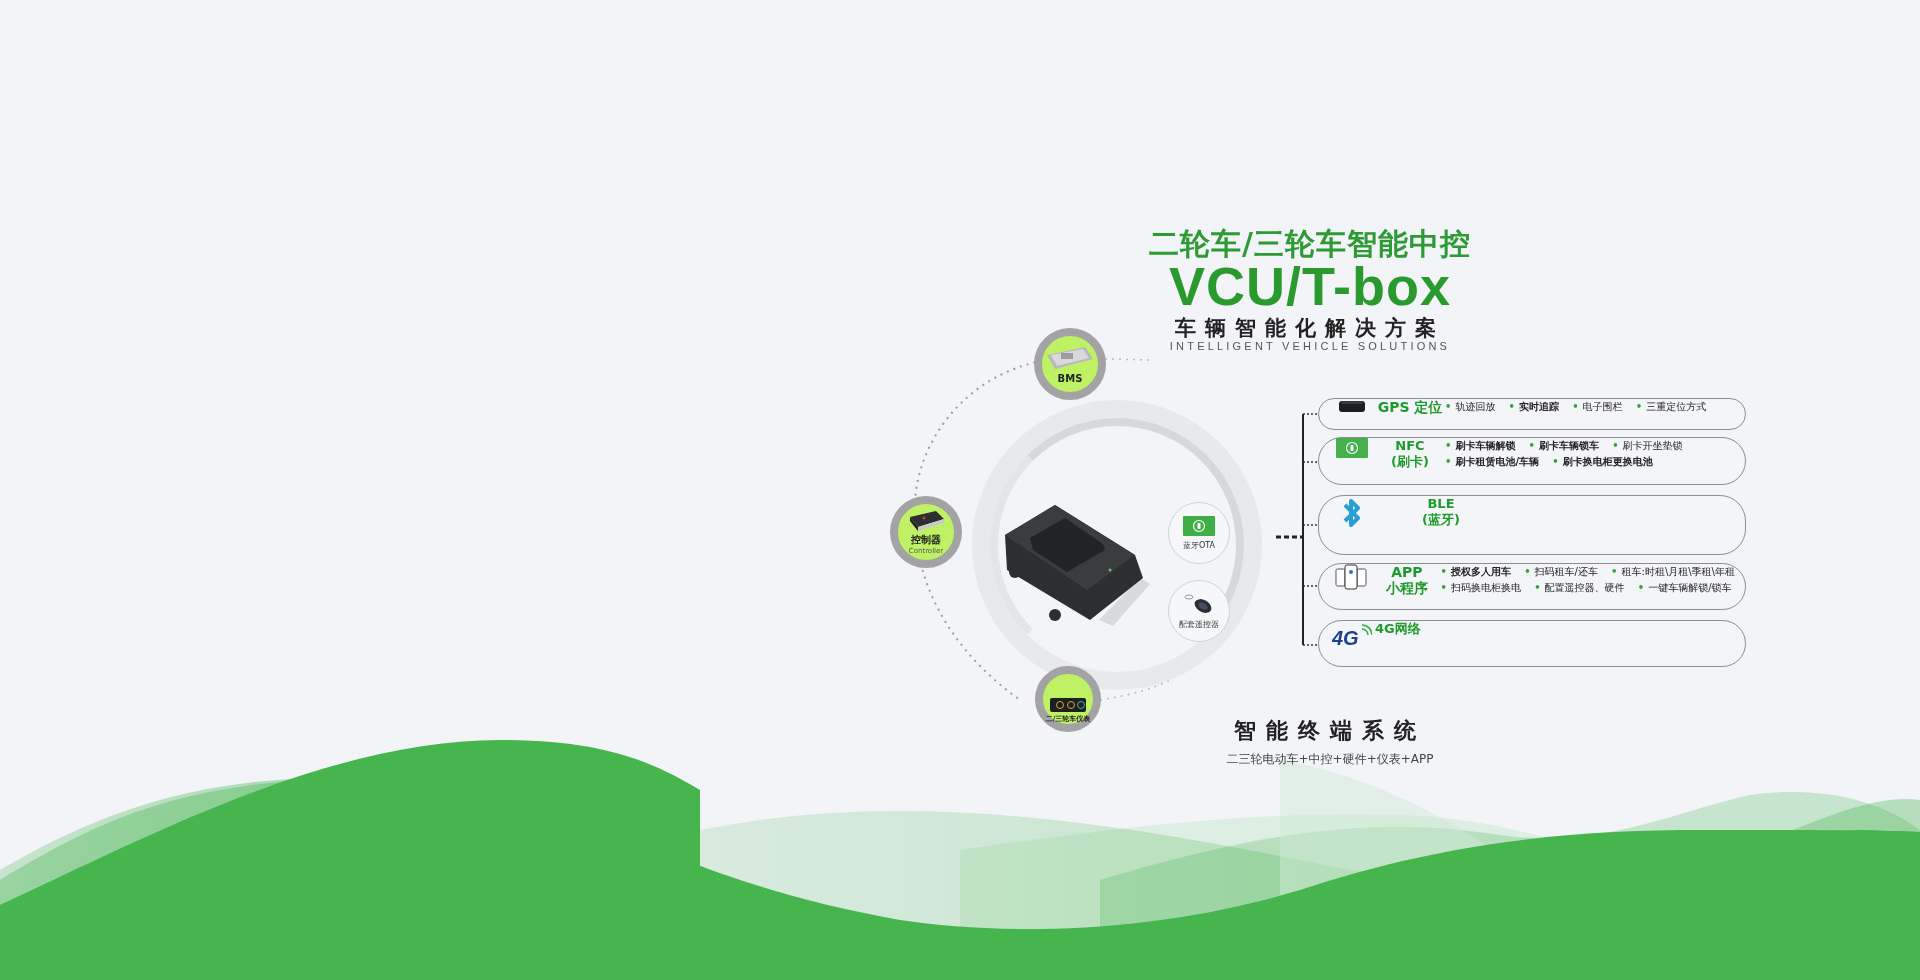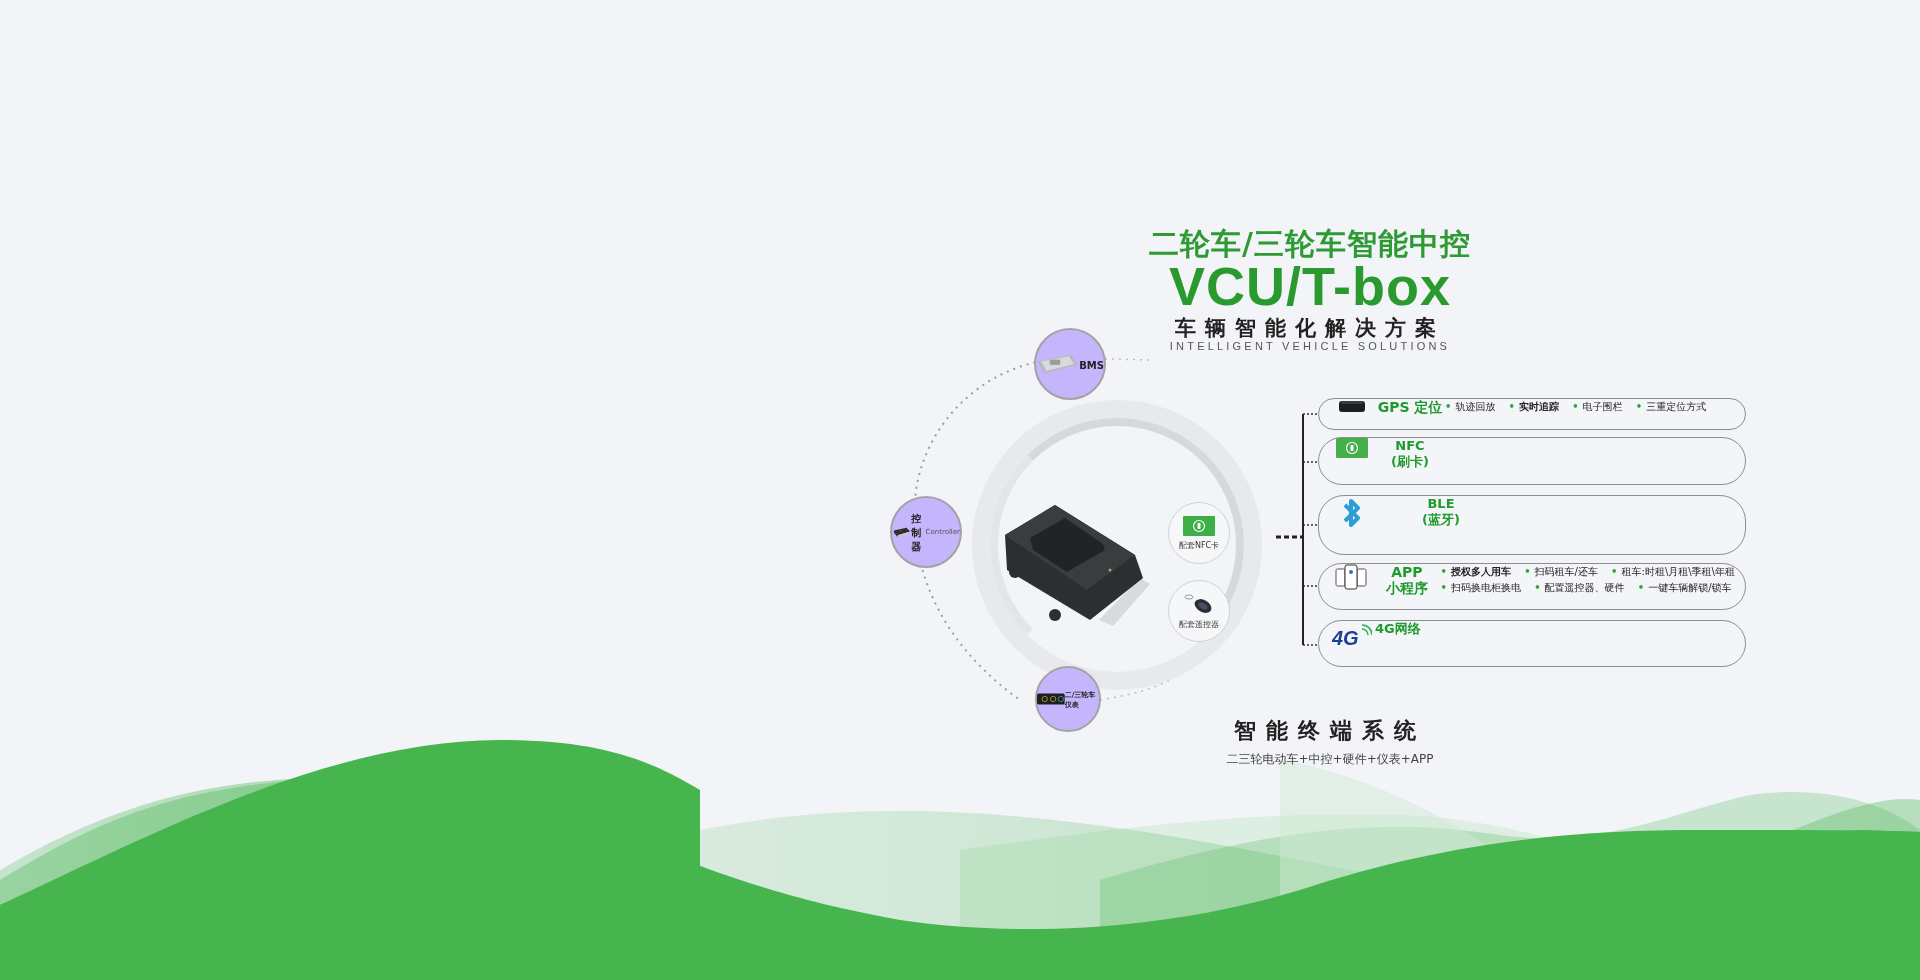--- a/index.html
+++ b/index.html
@@ -10,21 +10,21 @@
   }
   .abs { position:absolute; }
 
   
   .hd-cn { left:1140px; top:224px; width:340px; text-align:center; font-size:30px; font-weight:bold; color:#2e9a34; letter-spacing:1px; }
   .hd-en { left:1140px; top:254px; width:340px; text-align:center; font-family:"Liberation Sans",sans-serif; font-size:54px; font-weight:bold; color:#2a9a2f; letter-spacing:1px; line-height:64px; }
   .hd-sub { left:1140px; top:314px; width:340px; text-align:center; font-size:21px; font-weight:bold; color:#222; letter-spacing:9px; }
   .hd-sub-en { left:1140px; top:340px; width:340px; text-align:center; font-family:"Liberation Sans",sans-serif; font-size:11px; color:#555; letter-spacing:3.2px; }
 
   
-  .node { border:2px solid #a3a3a3; border-radius:50%; background:#c4b5fd; display:flex; flex-direction:row; align-items:center; justify-content:center; box-sizing:border-box; }
+  .node { border:8px solid #a3a3a3; border-radius:50%; background:#bef264; display:flex; flex-direction:column; align-items:center; justify-content:center; box-sizing:border-box; }
   .node .lbl { font-size:10px; font-weight:bold; color:#222; margin-top:2px; }
   .node .lbl-sm { font-size:7px; color:#555; }
   .sub-node { border:1px solid #cfd2d6; border-radius:50%; background:#f6f7f9; display:flex; flex-direction:column; align-items:center; justify-content:center; box-sizing:border-box; }
   .sub-node .lbl { font-size:8px; color:#333; margin-top:4px; }
 
   
   .card { left:1318px; width:428px; border:1px solid #8a8d91; border-radius:26px; box-sizing:border-box; display:flex; align-items:flex-start; background:#f4f5f8; }
   .card .ic { width:46px; display:flex; justify-content:center; align-items:center; margin-left:10px; }
   .card .title { color:#1f9a2c; font-weight:bold; font-size:13px; text-align:center; line-height:16px; }
   .card .items { font-size:10px; color:#222; line-height:16px; }
@@ -99,37 +99,37 @@
   <svg width="40" height="22" viewBox="0 0 40 22">
     <polygon points="4,8 30,2 38,10 12,18" fill="#2c2e30"></polygon>
     <polygon points="4,8 12,18 12,22 4,12" fill="#1d1e20"></polygon>
     <polygon points="12,18 38,10 38,14 12,22" fill="#c8c9cb"></polygon>
     <circle cx="18" cy="9" r="1.5" fill="#d33"></circle>
   </svg>
   <span class="lbl">控制器</span>
   <span class="lbl-sm">Controller</span>
 </div>
 
-<div class="abs node" style="left:1035px;top:666px;width:66px;height:66px;">
+<div class="abs node" style="left:1035px;top:666px;width:66px;height:66px;justify-content:flex-end;">
   <svg width="36" height="14" viewBox="0 0 36 14">
     <rect x="0" y="0" width="36" height="14" rx="2" fill="#1e1f21"></rect>
     <circle cx="10" cy="7" r="3.5" fill="none" stroke="#cfa53a" stroke-width="1"></circle>
     <circle cx="21" cy="7" r="3.5" fill="none" stroke="#cfa53a" stroke-width="1"></circle>
     <circle cx="31" cy="7" r="3.5" fill="none" stroke="#4aa9a4" stroke-width="1"></circle>
   </svg>
   <span class="lbl" style="font-size:7px">二/三轮车仪表</span>
 </div>
 
 <div class="abs sub-node" style="left:1168px;top:502px;width:62px;height:62px;">
   <svg width="32" height="20" viewBox="0 0 32 20">
     <rect x="0" y="0" width="32" height="20" rx="1" fill="#3fae46"></rect>
     <circle cx="16" cy="10" r="5.5" fill="none" stroke="#fff" stroke-width="1.2"></circle>
     <rect x="14.5" y="7" width="3" height="6" rx="1" fill="#fff"></rect>
   </svg>
-  <span class="lbl">配套NFC卡</span>
+  <span class="lbl">蓝牙OTA</span>
 </div>
 
 <div class="abs sub-node" style="left:1168px;top:580px;width:62px;height:62px;">
   <svg width="30" height="22" viewBox="0 0 30 22">
     <ellipse cx="5" cy="4" rx="4" ry="2" fill="none" stroke="#999" stroke-width="1"></ellipse>
     <ellipse cx="19" cy="13" rx="9" ry="6" transform="rotate(30 19 13)" fill="#2a2e36"></ellipse>
     <ellipse cx="19" cy="13" rx="5" ry="3" transform="rotate(30 19 13)" fill="#47505e"></ellipse>
   </svg>
   <span class="lbl">配套遥控器</span>
 </div>
@@ -167,20 +167,31 @@
     <svg width="32" height="20" viewBox="0 0 32 20">
         <rect width="32" height="20" rx="1" fill="#45b04b"></rect>
         <circle cx="16" cy="10" r="5.5" fill="none" stroke="#fff" stroke-width="1.2"></circle>
         <rect x="14.5" y="7" width="3" height="6" rx="1" fill="#fff"></rect>
       </svg>
   </div>
   <div class="title" style="width:70px">
     <div>NFC</div>
     <div>(刷卡)</div>
   </div>
+  <div class="items">
+    <div class="row">
+      <span class="it b">刷卡车辆解锁</span>
+      <span class="it b">刷卡车辆锁车</span>
+      <span class="it">刷卡开坐垫锁</span>
+    </div>
+    <div class="row">
+      <span class="it b">刷卡租赁电池/车辆</span>
+      <span class="it b">刷卡换电柜更换电池</span>
+    </div>
+  </div>
 </div>
 
 <div class="abs card" style="top:495px;height:60px;gap:31px;">
   <div class="ic">
     <svg width="22" height="34" viewBox="0 0 22 34">
         <path d="M4,9 L17,22 L10,29 L10,5 L17,12 L4,25" fill="none" stroke="#2a9fd6" stroke-width="4" stroke-linejoin="round"></path>
       </svg>
   </div>
   <div class="title" style="width:70px">
     <div>BLE</div>

